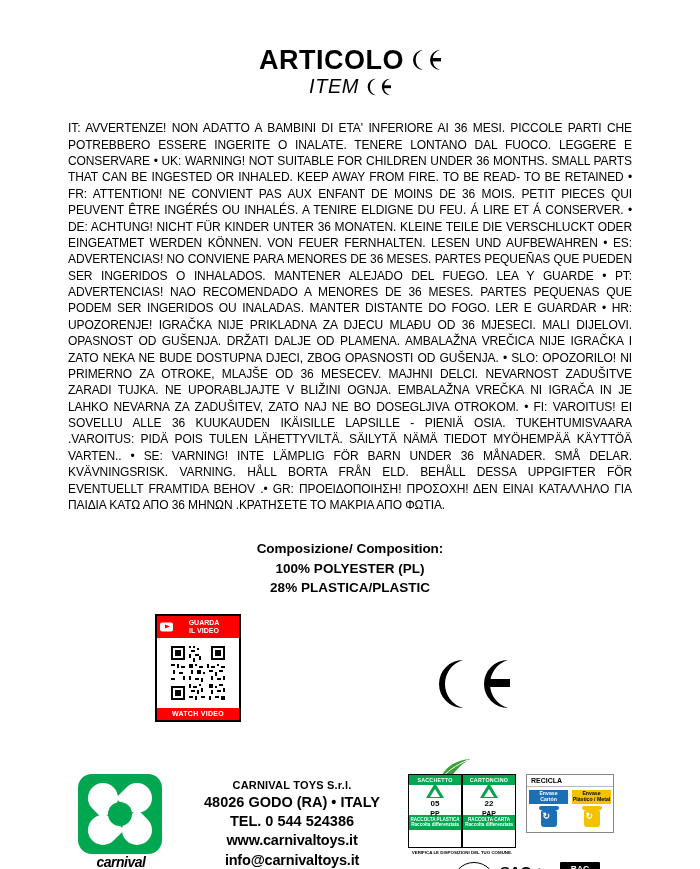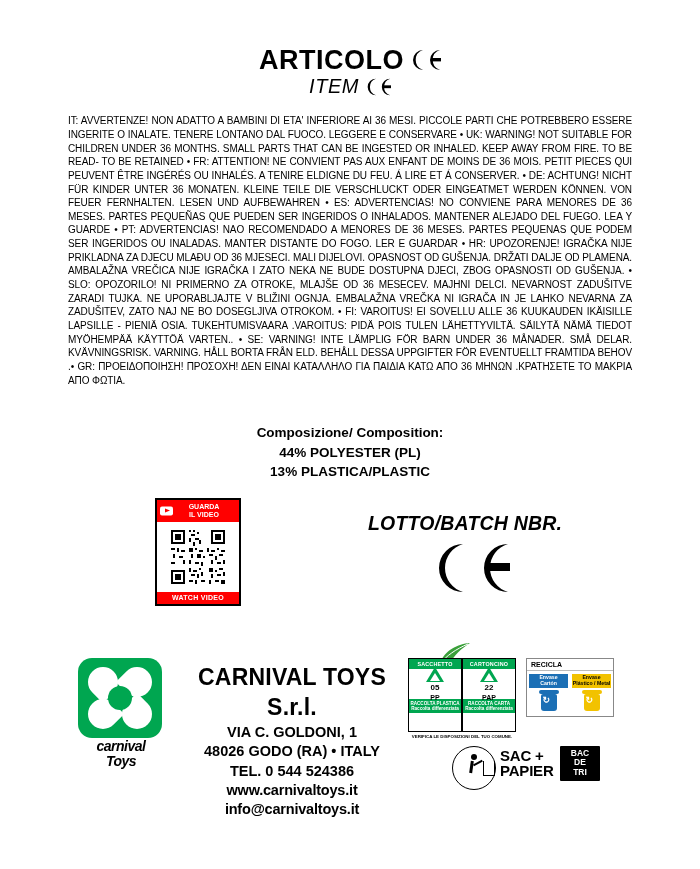--- a/index.html
+++ b/index.html
@@ -48,31 +48,31 @@
     display: inline-flex;
     align-items: center;
     gap: 2px;
     font-weight: bold;
   }
   .ce-big { font-size: 26px; line-height: 1; letter-spacing: -1px; }
   .ce-mid { font-size: 21px; line-height: 1; letter-spacing: -1px; }
 
   
   .warnings {
-    margin: 16px 68px 0 68px;
-    font-size: 10px;
+    margin: 22px 68px 0 68px;
+    font-size: 12px;
     line-height: 1.365;
     text-align: justify;
     text-justify: inter-word;
     letter-spacing: -0.1px;
   }
 
   
   .composition {
-    margin-top: 36px;
+    margin-top: 26px;
     text-align: center;
     font-size: 13.5px;
     font-weight: bold;
     line-height: 1.45;
   }
 
   
   .mid {
     position: relative;
     height: 150px;
@@ -205,21 +205,21 @@
   .company {
     position: absolute;
     left: 172px;
     top: 12px;
     width: 240px;
     text-align: center;
     font-size: 14.5px;
     font-weight: bold;
     line-height: 1.33;
   }
-  .company .name { font-size: 23px; letter-spacing: 0.2px; }
+  .company .name { font-size: 11px; letter-spacing: 0.2px; }
   .company .web { letter-spacing: -0.2px; }
 
   
   .recycle-cluster {
     position: absolute;
     left: 400px;
     top: 0px;
     width: 260px;
     height: 165px;
   }
@@ -436,22 +436,22 @@
         <rect x="21" y="10" width="9" height="3.4" fill="#000"></rect>
       </svg>
     </span>
   </div>
 </div>
 
 <div class="warnings">IT: AVVERTENZE! NON ADATTO A BAMBINI DI ETA' INFERIORE AI 36 MESI. PICCOLE PARTI CHE POTREBBERO ESSERE INGERITE O INALATE. TENERE LONTANO DAL FUOCO. LEGGERE E CONSERVARE • UK: WARNING! NOT SUITABLE FOR CHILDREN UNDER 36 MONTHS. SMALL PARTS THAT CAN BE INGESTED OR INHALED. KEEP AWAY FROM FIRE. TO BE READ- TO BE RETAINED • FR: ATTENTION! NE CONVIENT PAS AUX ENFANT DE MOINS DE 36 MOIS. PETIT PIECES QUI PEUVENT ÊTRE  INGÉRÉS OU INHALÉS. A TENIRE ELDIGNE DU FEU. Á LIRE ET Á CONSERVER. • DE: ACHTUNG! NICHT FÜR KINDER UNTER 36 MONATEN. KLEINE TEILE DIE VERSCHLUCKT ODER EINGEATMET WERDEN KÖNNEN. VON FEUER FERNHALTEN. LESEN UND AUFBEWAHREN • ES: ADVERTENCIAS! NO CONVIENE PARA MENORES DE 36 MESES. PARTES PEQUEÑAS QUE PUEDEN SER INGERIDOS O INHALADOS. MANTENER ALEJADO DEL FUEGO. LEA Y GUARDE • PT: ADVERTENCIAS! NAO RECOMENDADO A MENORES DE 36 MESES. PARTES PEQUENAS QUE PODEM SER INGERIDOS OU INALADAS. MANTER DISTANTE DO FOGO. LER E GUARDAR • HR: UPOZORENJE! IGRAČKA NIJE PRIKLADNA ZA DJECU MLAĐU OD 36 MJESECI. MALI DIJELOVI. OPASNOST OD GUŠENJA. DRŽATI DALJE OD PLAMENA. AMBALAŽNA VREČICA NIJE IGRAČKA I ZATO NEKA NE BUDE DOSTUPNA DJECI, ZBOG OPASNOSTI OD GUŠENJA. • SLO: OPOZORILO! NI PRIMERNO ZA OTROKE, MLAJŠE OD 36 MESECEV. MAJHNI DELCI. NEVARNOST ZADUŠITVE ZARADI TUJKA. NE UPORABLJAJTE V BLIŽINI OGNJA. EMBALAŽNA VREČKA NI IGRAČA IN JE LAHKO NEVARNA ZA ZADUŠITEV, ZATO NAJ NE BO DOSEGLJIVA OTROKOM. • FI: VAROITUS! EI SOVELLU ALLE 36 KUUKAUDEN IKÄISILLE LAPSILLE - PIENIÄ OSIA. TUKEHTUMISVAARA .VAROITUS: PIDÄ POIS TULEN LÄHETTYVILTÄ. SÄILYTÄ NÄMÄ TIEDOT MYÖHEMPÄÄ KÄYTTÖÄ VARTEN.. • SE: VARNING! INTE LÄMPLIG FÖR BARN UNDER 36 MÅNADER. SMÅ DELAR. KVÄVNINGSRISK. VARNING. HÅLL BORTA FRÅN ELD. BEHÅLL DESSA UPPGIFTER FÖR EVENTUELLT FRAMTIDA BEHOV .• GR: ΠΡΟΕΙΔΟΠΟΙΗΣΗ! ΠΡΟΣΟΧΗ! ΔΕΝ ΕΙΝΑΙ ΚΑΤΑΛΛΗΛΟ ΓΙΑ ΠΑΙΔΙΑ ΚΑΤΩ ΑΠΟ 36 ΜΗΝΩΝ .ΚΡΑΤΗΣΕΤΕ ΤΟ ΜΑΚΡΙΑ ΑΠΟ ΦΩΤΙΑ.</div>
 
 <div class="composition">
   <div>Composizione/ Composition:</div>
-  <div>44% POLYESTER (PL)</div>
-  <div>13% PLASTICA/PLASTIC</div>
+  <div>100% POLYESTER (PL)</div>
+  <div>28% PLASTICA/PLASTIC</div>
 </div>
 
 <div class="mid">
 
   <div class="video-badge">
     <div class="vb-top">
       <span class="vb-play"></span>
       <div>GUARDA</div>
       <div>IL VIDEO</div>
     </div>
@@ -519,21 +519,20 @@
             <rect x="27" y="22" width="1" height="2"></rect>
           <rect x="20" y="26" width="1" height="2"></rect>
             <rect x="23" y="26" width="2" height="1"></rect>
             <rect x="26" y="26" width="2" height="2"></rect>
         </g>
       </svg>
     </div>
     <div class="vb-bottom">WATCH VIDEO</div>
   </div>
 
-  <div class="lotto">LOTTO/BATCH NBR.</div>
   <div class="lotto-ce">
     <svg width="80" height="56" viewBox="0 0 80 56" aria-hidden="true">
       <path d="M31 4 A24 24 0 1 0 31 52 A25 25 0 0 1 31 4 Z" fill="#000"></path>
       <path d="M76 4 A24 24 0 1 0 76 52 A25 25 0 0 1 76 4 Z" fill="#000"></path>
       <rect x="56" y="23" width="22" height="8" fill="#000"></rect>
     </svg>
   </div>
 </div>
 
 <div class="bottom">
@@ -546,21 +545,20 @@
       <div class="clover-leaf cl3"></div>
       <div class="clover-leaf cl4"></div>
       <div class="clover-center"></div>
     </div>
     <div class="logo-word">carnival</div>
     <div class="logo-word">Toys</div>
   </div>
 
   <div class="company">
     <div class="name">CARNIVAL TOYS S.r.l.</div>
-    <div>VIA C. GOLDONI, 1</div>
     <div>48026 GODO (RA) • ITALY</div>
     <div>TEL. 0 544 524386</div>
     <div class="web">www.carnivaltoys.it</div>
     <div class="web">info@carnivaltoys.it</div>
   </div>
 
   <div class="recycle-cluster">
 
     <div class="green-tri">
       <svg width="34" height="26" viewBox="0 0 34 26" aria-hidden="true">

